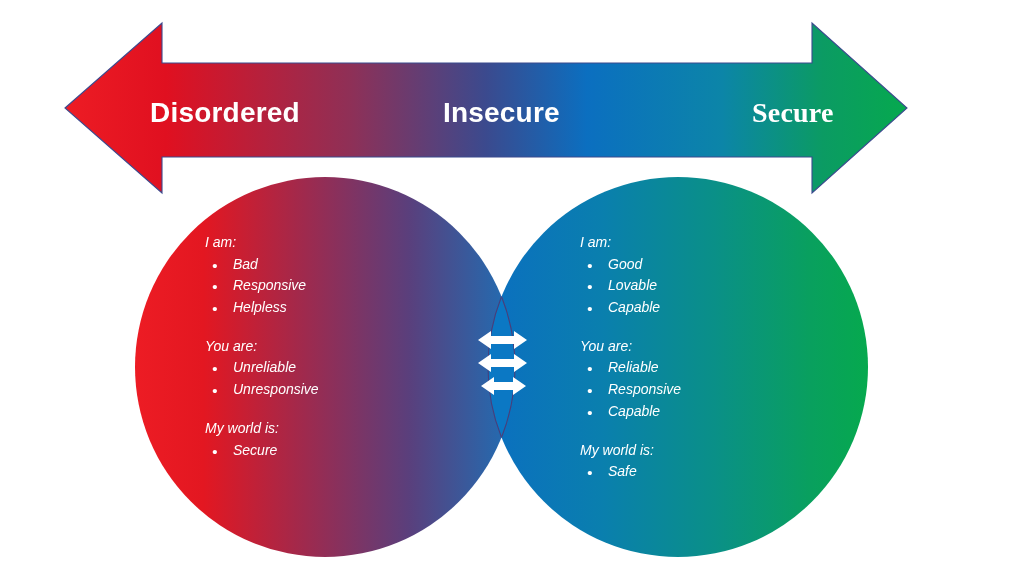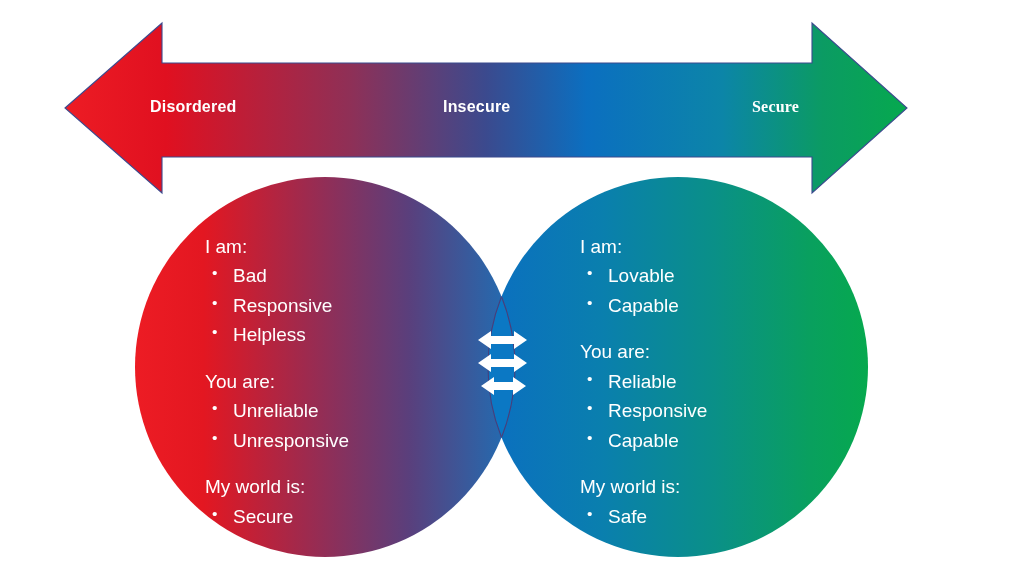--- a/index.html
+++ b/index.html
@@ -4,35 +4,36 @@
 <style>
   html,body{margin:0;padding:0;background:#ffffff;}
   body{width:1024px;height:576px;overflow:hidden;font-family:"Liberation Sans",sans-serif;}
   #stage{position:relative;width:1024px;height:576px;background:#fff;}
   #stage svg.layer{position:absolute;left:0;top:0;width:1024px;height:576px;}
 
   .arrow-label{
     position:absolute;
     color:#ffffff;
     font-weight:bold;
-    font-size:16px;
+    font-size:28px;
     letter-spacing:0.2px;
     white-space:nowrap;
     line-height:1;
   }
   #label-disordered{left:150px;top:99px;}
   #label-insecure{left:443px;top:99px;text-align:right;}
   #label-secure{left:752px;top:99px;font-family:Liberation Serif, serif;}
 
   .circle-text{
     position:absolute;
     color:#ffffff;
-    font-size:19px;
+    font-size:14px;
     line-height:1.55;
     white-space:nowrap;
+    font-style:italic;
   }
   #left-text{left:205px;top:232px;}
   #right-text{left:580px;top:232px;}
 
   .grp{margin:0 0 17px 0;}
   .grp:last-child{margin-bottom:12px;}
   .grp-head{display:block;}
   .bullets{list-style:none;margin:0;padding:0;}
   .bullets li{position:relative;padding-left:28px;}
   .bullets li::before{
@@ -140,20 +141,21 @@
       </ul>
     </div>
 
   </div>
 
   <div class="circle-text" id="right-text">
 
     <div class="grp">
       <span class="grp-head">I am:</span>
       <ul class="bullets">
+        <li>Good</li>
         <li>Lovable</li>
         <li>Capable</li>
       </ul>
     </div>
 
     <div class="grp">
       <span class="grp-head">You are:</span>
       <ul class="bullets">
         <li>Reliable</li>
         <li>Responsive</li>

